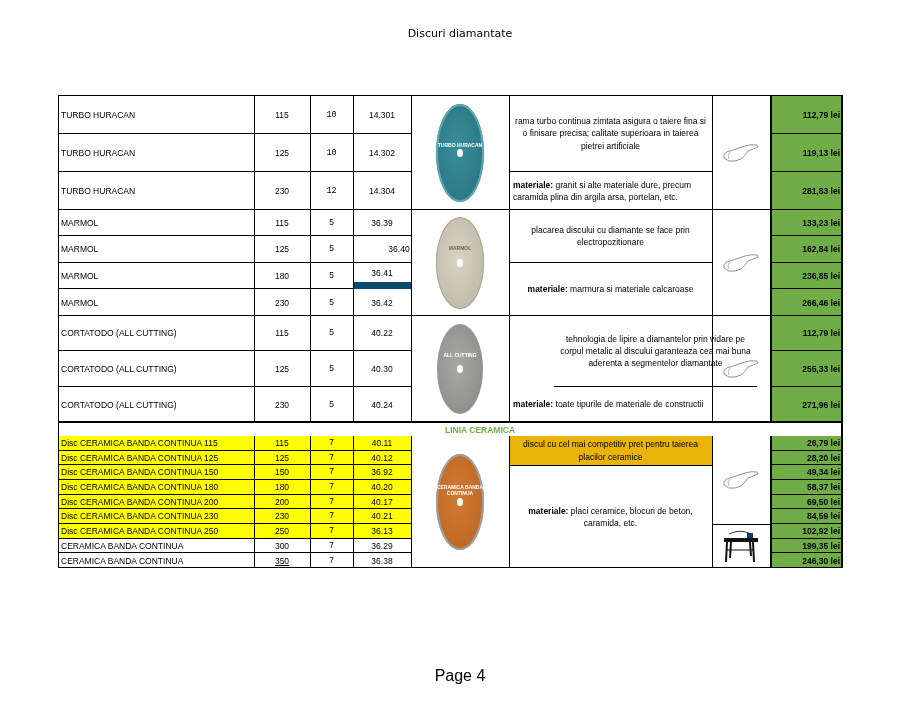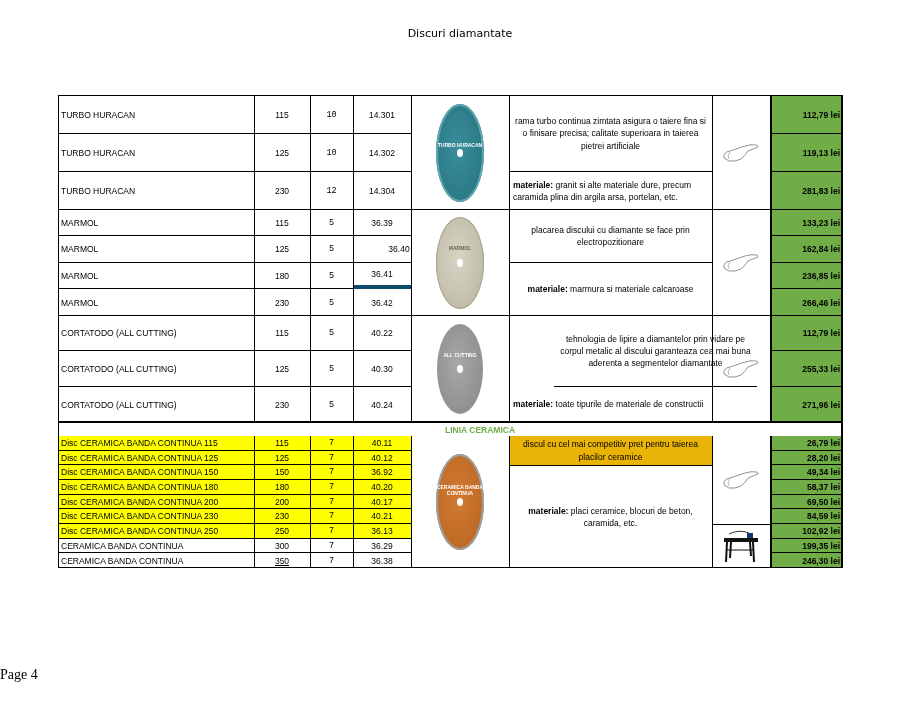--- a/index.html
+++ b/index.html
@@ -1,18 +1,18 @@
 <!DOCTYPE html>
 <html><head>
 <meta charset="utf-8">
 <style>
   html, body { margin:0; padding:0; background:#fff; }
   body { width:920px; height:710px; position:relative; overflow:hidden; font-family:"Liberation Sans", sans-serif; color:#000; }
   .page-title { position:absolute; top:27px; left:0; width:920px; text-align:center; font-family:"DejaVu Sans", sans-serif; font-size:11px; }
-  .page-footer { position:absolute; top:667px; left:0; width:920px; text-align:left; font-family:Liberation Serif, serif; font-size:14px; }
+  .page-footer { position:absolute; top:667px; left:0; width:920px; text-align:center; font-family:Liberation Sans, sans-serif; font-size:16px; }
   .sheet { position:absolute; left:58px; top:95px; width:784px; }
   .blk { position:absolute; left:0; width:784px; }
   .cell { position:absolute; box-sizing:border-box; font-size:8.5px; display:flex; align-items:center; overflow:hidden; }
   .name { left:0; width:196px; padding-left:3px; }
   .num { justify-content:center; }
   .c-dia { left:196px; width:56px; }
   .c-seg { left:252px; width:43px;font-family:Liberation Mono, monospace; }
   .c-cod { left:295px; width:58px; }
   .c-img { left:353px; width:98px; justify-content:center; }
   .c-desc { left:451px; width:203px; padding:0 4px; text-align:center; justify-content:center; line-height:1.45; }
@@ -80,21 +80,21 @@
 
     <div class="cell name" style="top:26px;height:27px;border-bottom:1px solid #000;">MARMOL</div>
     <div class="cell num c-dia" style="top:26px;height:27px;border-bottom:1px solid #000;">125</div>
     <div class="cell num c-seg" style="top:26px;height:27px;border-bottom:1px solid #000;">5</div>
     <div class="cell num c-cod" style="top:26px;height:27px;border-bottom:1px solid #000;padding-left:34px;">36.40</div>
     <div class="cell c-price" style="top:26px;height:27px;border-bottom:1px solid #000;">162,84 lei</div>
 
     <div class="cell name" style="top:53px;height:26px;border-bottom:1px solid #000;">MARMOL</div>
     <div class="cell num c-dia" style="top:53px;height:26px;border-bottom:1px solid #000;">180</div>
     <div class="cell num c-seg" style="top:53px;height:26px;border-bottom:1px solid #000;">5</div>
-    <div class="cell num c-cod" style="top:53px;height:26px;border-bottom:4px solid #0c4a6e;">36.41</div>
+    <div class="cell num c-cod" style="top:53px;height:26px;border-bottom:7px solid #0c4a6e;">36.41</div>
     <div class="cell c-price" style="top:53px;height:26px;border-bottom:1px solid #000;">236,85 lei</div>
 
     <div class="cell name" style="top:79px;height:27px;">MARMOL</div>
     <div class="cell num c-dia" style="top:79px;height:27px;">230</div>
     <div class="cell num c-seg" style="top:79px;height:27px;">5</div>
     <div class="cell num c-cod" style="top:79px;height:27px;">36.42</div>
     <div class="cell c-price" style="top:79px;height:27px;">266,46 lei</div>
 
     <div class="cell c-img" style="top:0;height:106px;">
       <div class="disc" style="width:48px;height:92px;background:radial-gradient(ellipse at 45% 45%,#d8d4c4,#b8b3a0);box-shadow:0 0 0 1px #a8a391 inset;">

